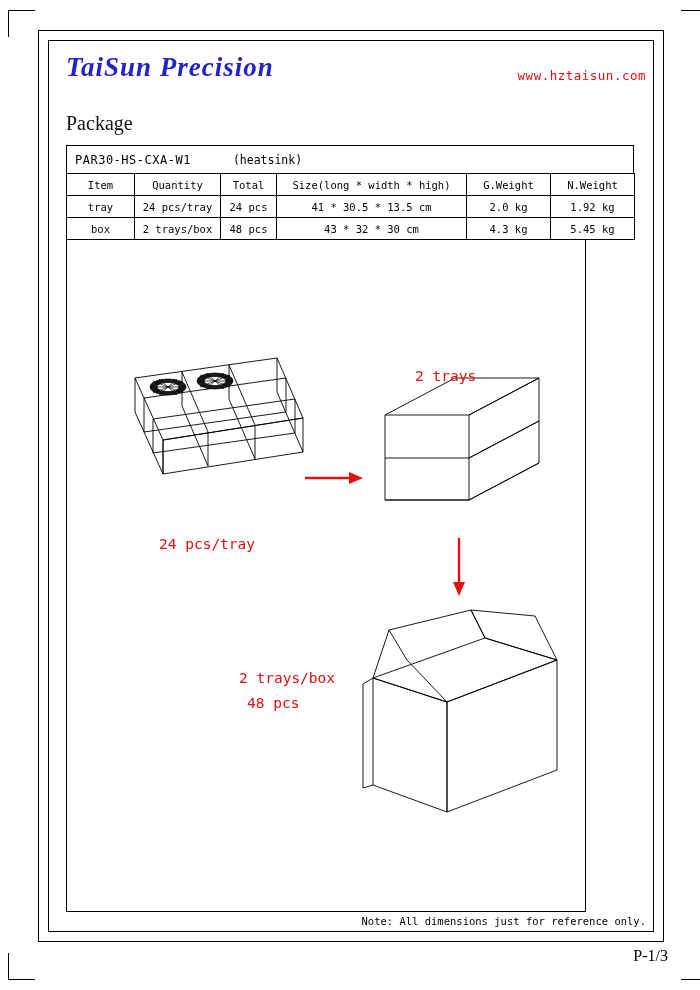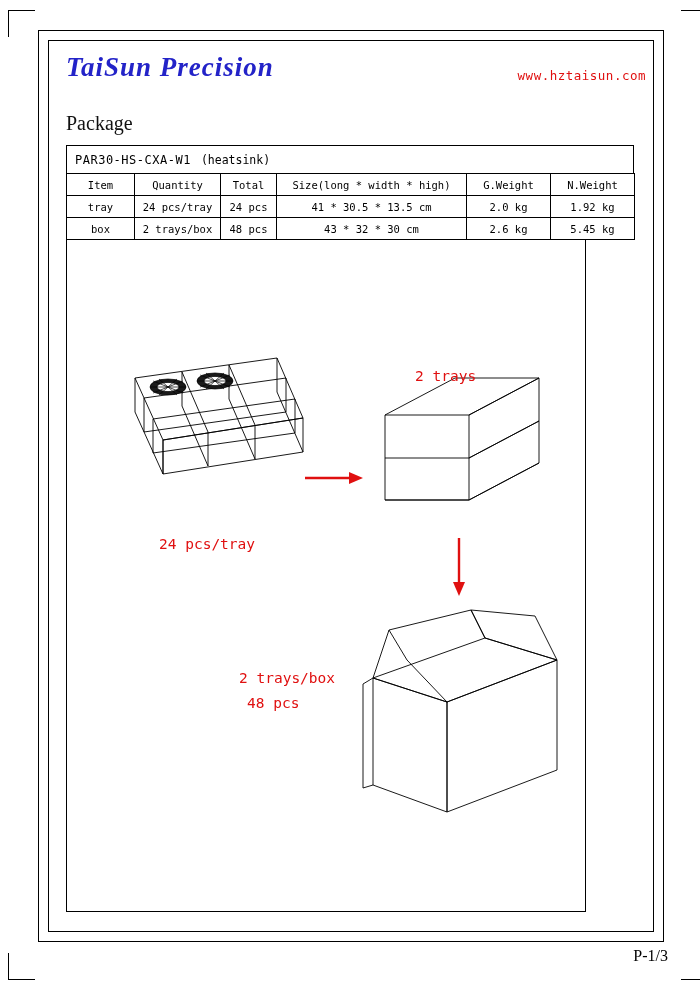--- a/index.html
+++ b/index.html
@@ -92,21 +92,21 @@
   .tbl-title .pn {
     font-family: "DejaVu Sans Mono", monospace;
     font-size: 12px;
     letter-spacing: 0.5px;
     color: #000;
   }
   .tbl-title .pd {
     font-family: "DejaVu Sans Mono", monospace;
     font-size: 11.5px;
     color: #000;
-    margin-left: 10px;
+    margin-left: 42px;
   }
   table.pkg {
     border-collapse: collapse;
     width: 568px;
     table-layout: fixed;
     font-family: "DejaVu Sans Mono", monospace;
     font-size: 10.5px;
     color: #000;
   }
   table.pkg th, table.pkg td {
@@ -213,21 +213,21 @@
           <td>24 pcs</td>
           <td>41 * 30.5 * 13.5 cm</td>
           <td>2.0 kg</td>
           <td>1.92 kg</td>
         </tr>
         <tr>
           <td>box</td>
           <td>2 trays/box</td>
           <td>48 pcs</td>
           <td>43 * 32 * 30 cm</td>
-          <td>2.6 kg</td>
+          <td>4.3 kg</td>
           <td>5.45 kg</td>
         </tr>
       </tbody>
     </table>
   </div>
 
   <div class="canvas">
 
     <svg width="568" height="672" viewBox="0 0 568 672">
       <g stroke="#000" stroke-width="0.9" fill="none" stroke-linejoin="round">
@@ -299,15 +299,16 @@
         <path d="M306 438 L296 444 L296 548 L306 545"></path>
       </g>
     </svg>
 
     <div class="lbl lbl-trays">2 trays</div>
     <div class="lbl lbl-pcs">24 pcs/tray</div>
     <div class="lbl lbl-box1">2 trays/box</div>
     <div class="lbl lbl-box2">48 pcs</div>
   </div>
 
+  <div class="note">Note: All dimensions just for reference only.</div>
   <div class="pageno">P-1/3</div>
 
 </div>
 
 </body></html>

